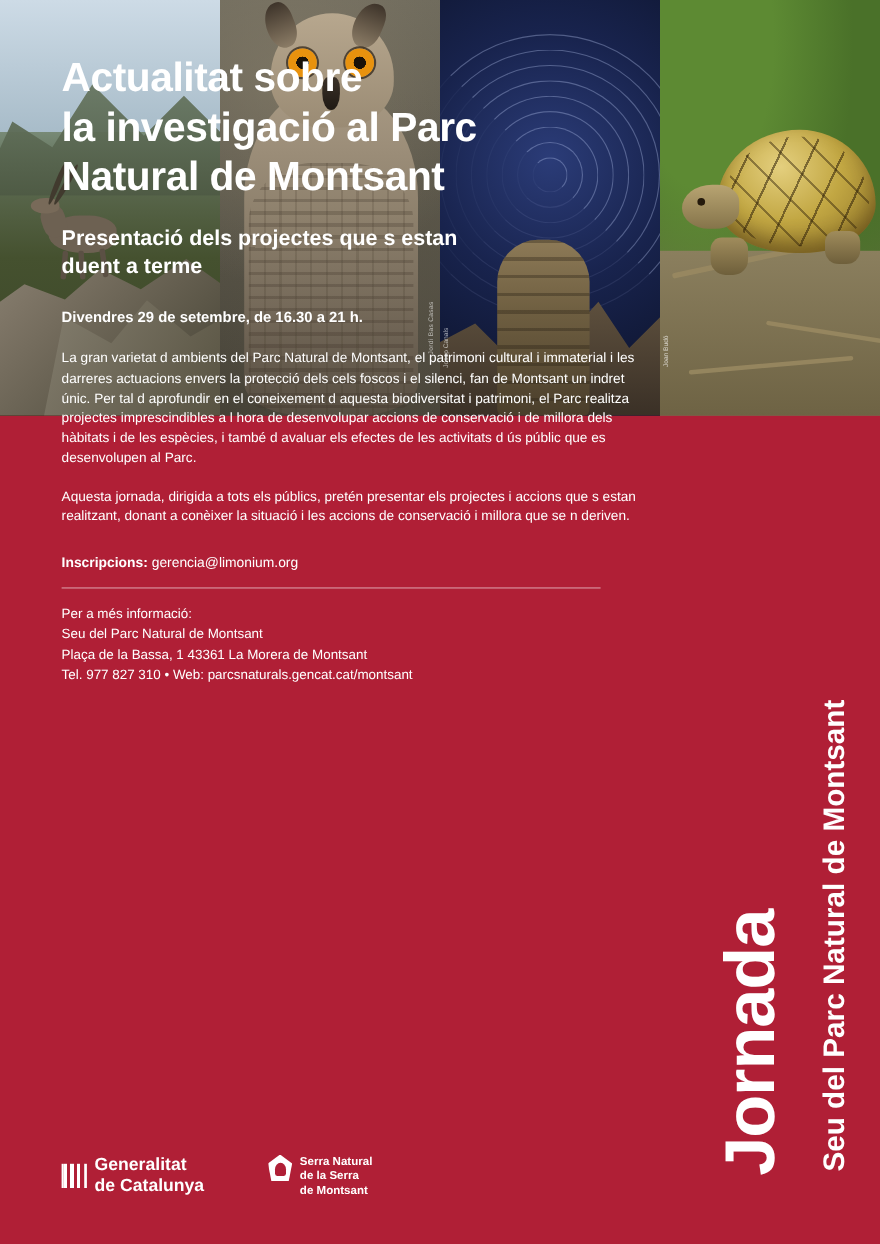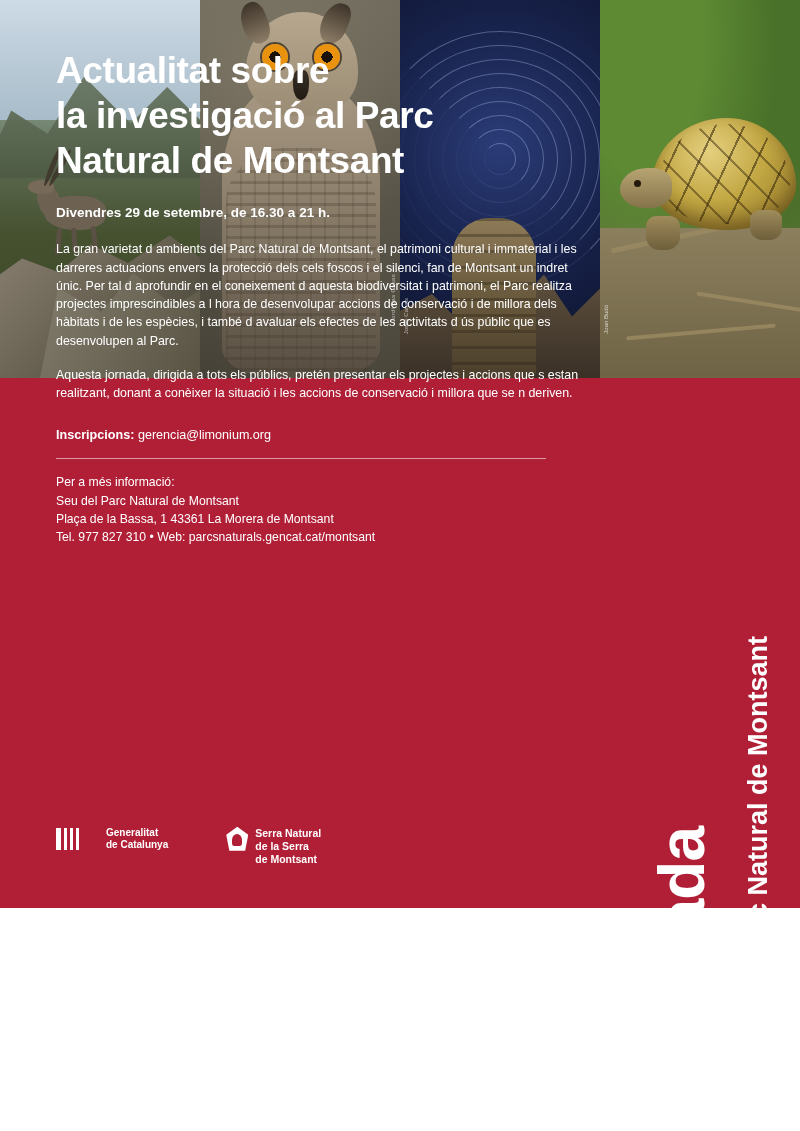--- a/index.html
+++ b/index.html
@@ -9,21 +9,21 @@
   body {
     width: 800px;
     height: 1131px;
     background: #ffffff;
     font-family: "Liberation Sans", sans-serif;
     overflow: hidden;
   }
   .poster {
     position: relative;
     width: 800px;
-    height: 908px;
+    height: 1131px;
     background: #404040;
     overflow: hidden;
   }
 
   
   .photo-strip {
     position: absolute;
     top: 0;
     left: 0;
     width: 800px;
@@ -336,21 +336,21 @@
     gap: 58px;
   }
   .logo-gencat { display: flex; align-items: center; gap: 7px; }
   .gencat-mark {
     width: 19px; height: 22px;
     background:
       repeating-linear-gradient(to right, #ffffff 0 3px, #b01f36 3px 6px);
     border-left: 2px solid #ffffff;
     border-right: 2px solid #ffffff;
   }
-  .gencat-text { color: #fff; font-size: 10px; line-height: 1.2; font-weight: bold; margin-left: 20px; }
+  .gencat-text { color: #fff; font-size: 16px; line-height: 1.2; font-weight: bold; }
   .gencat-text span { display: block; }
   .gencat-text .l2 { font-weight: bold; }
 
   .logo-parc { display: flex; align-items: flex-start; gap: 7px; }
   .parc-mark {
     width: 22px; height: 24px;
     background: #ffffff;
     clip-path: polygon(50% 0%, 100% 34%, 86% 100%, 14% 100%, 0% 34%);
     position: relative;
   }
@@ -434,20 +434,24 @@
   <div class="body-area"></div>
 
   <div class="content">
 
     <h1 class="title">
       <span>Actualitat sobre</span>
       <span>la investigació al Parc</span>
       <span>Natural de Montsant</span>
     </h1>
 
+    <h2 class="subtitle">
+      <span>Presentació dels projectes que s estan</span>
+      <span>duent a terme</span>
+    </h2>
 
     <div class="date">Divendres 29 de setembre, de 16.30 a 21 h.</div>
 
     <p class="para">La gran varietat d ambients del Parc Natural de Montsant, el patrimoni cultural i immaterial i les darreres actuacions envers la protecció dels cels foscos i el silenci, fan de Montsant un indret únic. Per tal d aprofundir en el coneixement d aquesta biodiversitat i patrimoni, el Parc realitza projectes imprescindibles a l hora de desenvolupar accions de conservació i de millora dels hàbitats i de les espècies, i també d avaluar els efectes de les activitats d ús públic que es desenvolupen al Parc.</p>
     <p class="para">Aquesta jornada, dirigida a tots els públics, pretén presentar els projectes i accions que s estan realitzant, donant a conèixer la situació i les accions de conservació i millora que se n deriven.</p>
 
     <div class="inscriptions">
       <b>Inscripcions:</b>
       <span>gerencia@limonium.org</span>
     </div>

